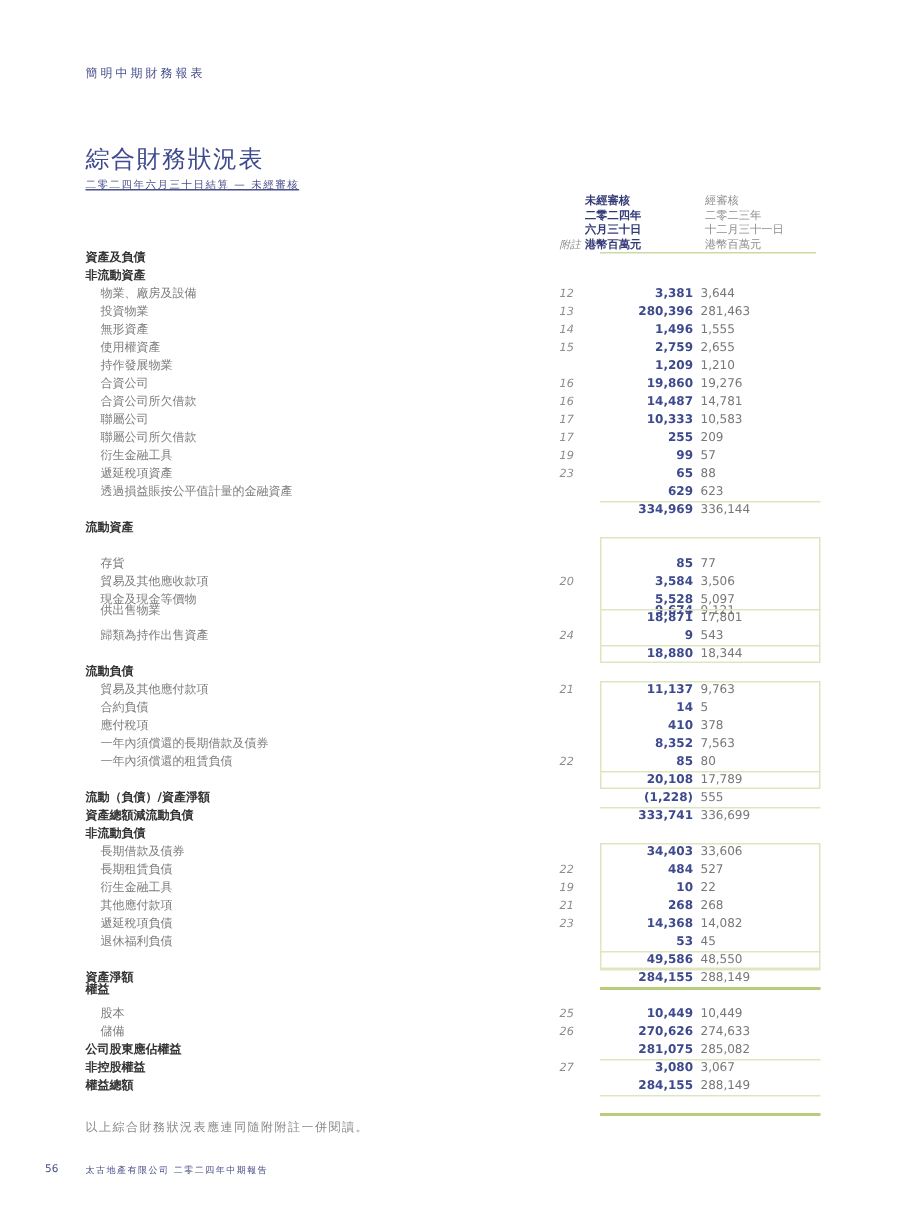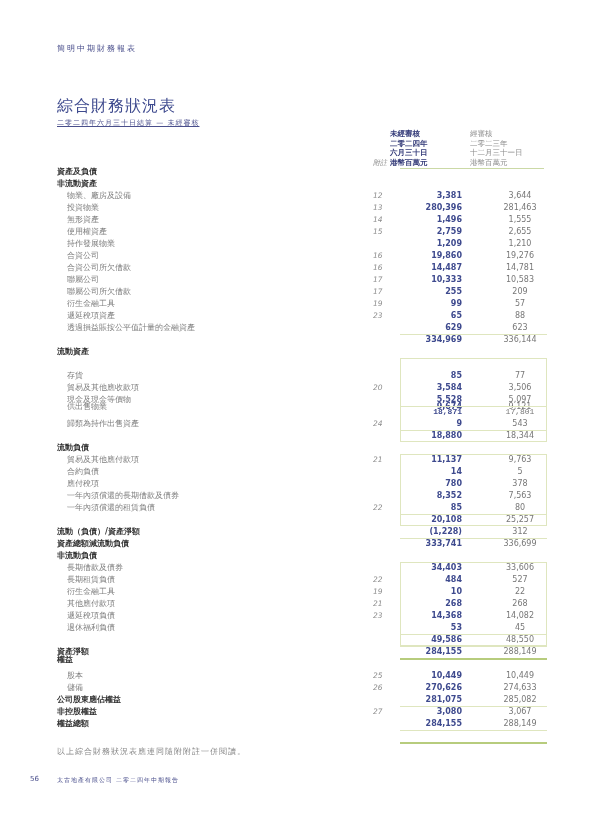--- a/index.html
+++ b/index.html
@@ -15,21 +15,21 @@
   .note-head { position:absolute; left:373px; top:158px; font-size:7px; font-style:italic; color:#8d8d8d; }
   .head-rule { position:absolute; left:400px; top:168px; width:144px; height:1px; background:#cbd9a6; }
 
   .rows { position:absolute; left:57px; top:166px; width:490px; }
   .row { position:absolute; left:0; width:490px; height:12px; font-size:8px; line-height:12px; }
   .row .label { position:absolute; left:0; white-space:nowrap; }
   .row.indent .label { left:10px; color:#7d7d7d; }
   .row.head .label { font-weight:bold; color:#333; }
   .row .note { position:absolute; left:316px; width:20px; font-style:italic; color:#8d8d8d; font-size:7.5px; }
   .row .cur { position:absolute; left:343px; width:62px; text-align:right; font-weight:bold; color:#3e4a8e; }
-  .row .prev { position:absolute; left:427px; width:72px; text-align:center; color:#777; }
+  .row .prev { position:absolute; left:410px; width:72px; text-align:left; color:#777; }
 
   .box { position:absolute; left:343px; width:147px; border:1px solid #dfe6bf; box-sizing:border-box; }
   .hline { position:absolute; left:343px; width:147px; height:1px; background:#dfe6bf; }
   .hline.dark { height:2px; background:#b7cc7d; }
 
   .footnote { position:absolute; left:57px; top:746px; font-size:8px; color:#888; letter-spacing:1px; }
   .page-num { position:absolute; left:30px; top:775px; font-size:7px; color:#4a4f8c; }
   .footer { position:absolute; left:57px; top:776px; font-size:6px; color:#4a4f8c; letter-spacing:1px; }
 </style>
 </head>
@@ -168,21 +168,21 @@
       <span class="note">20</span>
       <span class="cur">3,584</span>
       <span class="prev">3,506</span>
     </div>
     <div class="row indent" style="top: 228px;">
       <span class="label">現金及現金等價物</span>
       <span class="note"></span>
       <span class="cur">5,528</span>
       <span class="prev">5,097</span>
     </div>
-    <div class="row" style="top: 240px; font-family: Liberation Mono, monospace;">
+    <div class="row" style="top: 240px;">
       <span class="label"></span>
       <span class="note"></span>
       <span class="cur">18,871</span>
       <span class="prev">17,801</span>
     </div>
     <div class="row indent" style="top: 252px;">
       <span class="label">歸類為持作出售資產</span>
       <span class="note">24</span>
       <span class="cur">9</span>
       <span class="prev">543</span>
@@ -207,46 +207,46 @@
     </div>
     <div class="row indent" style="top: 300px;">
       <span class="label">合約負債</span>
       <span class="note"></span>
       <span class="cur">14</span>
       <span class="prev">5</span>
     </div>
     <div class="row indent" style="top: 312px;">
       <span class="label">應付稅項</span>
       <span class="note"></span>
-      <span class="cur">780</span>
+      <span class="cur">410</span>
       <span class="prev">378</span>
     </div>
     <div class="row indent" style="top: 324px;">
       <span class="label">一年內須償還的長期借款及債券</span>
       <span class="note"></span>
       <span class="cur">8,352</span>
       <span class="prev">7,563</span>
     </div>
     <div class="row indent" style="top: 336px;">
       <span class="label">一年內須償還的租賃負債</span>
       <span class="note">22</span>
       <span class="cur">85</span>
       <span class="prev">80</span>
     </div>
     <div class="row" style="top: 348px;">
       <span class="label"></span>
       <span class="note"></span>
       <span class="cur">20,108</span>
-      <span class="prev">25,257</span>
+      <span class="prev">17,789</span>
     </div>
     <div class="row head" style="top: 360px;">
       <span class="label">流動（負債）/資產淨額</span>
       <span class="note"></span>
       <span class="cur">(1,228)</span>
-      <span class="prev">312</span>
+      <span class="prev">555</span>
     </div>
     <div class="row head" style="top: 372px;">
       <span class="label">資產總額減流動負債</span>
       <span class="note"></span>
       <span class="cur">333,741</span>
       <span class="prev">336,699</span>
     </div>
     <div class="row head" style="top: 384px;">
       <span class="label">非流動負債</span>
       <span class="note"></span>

